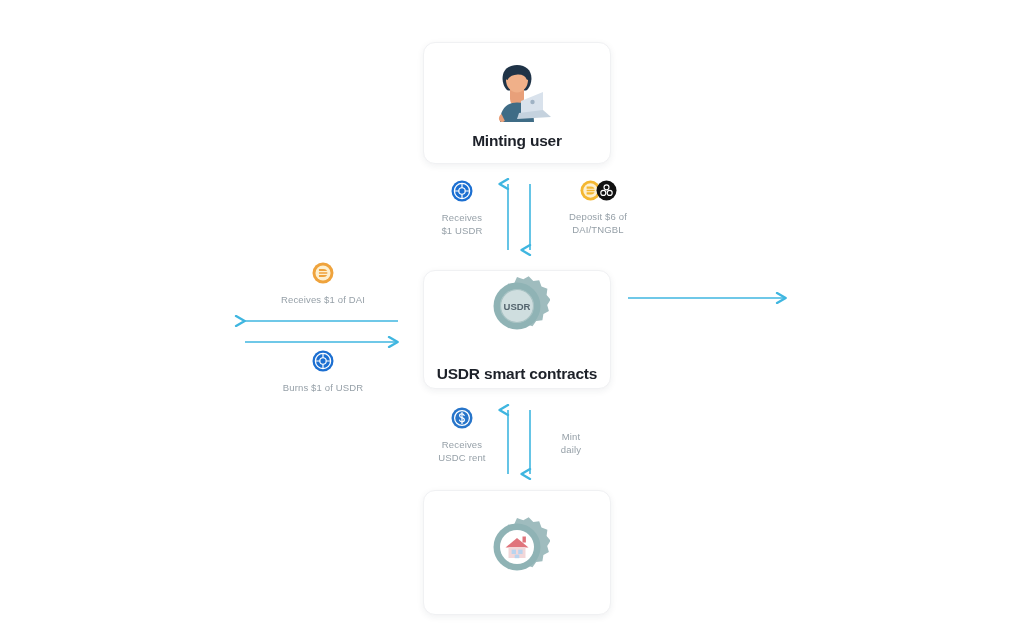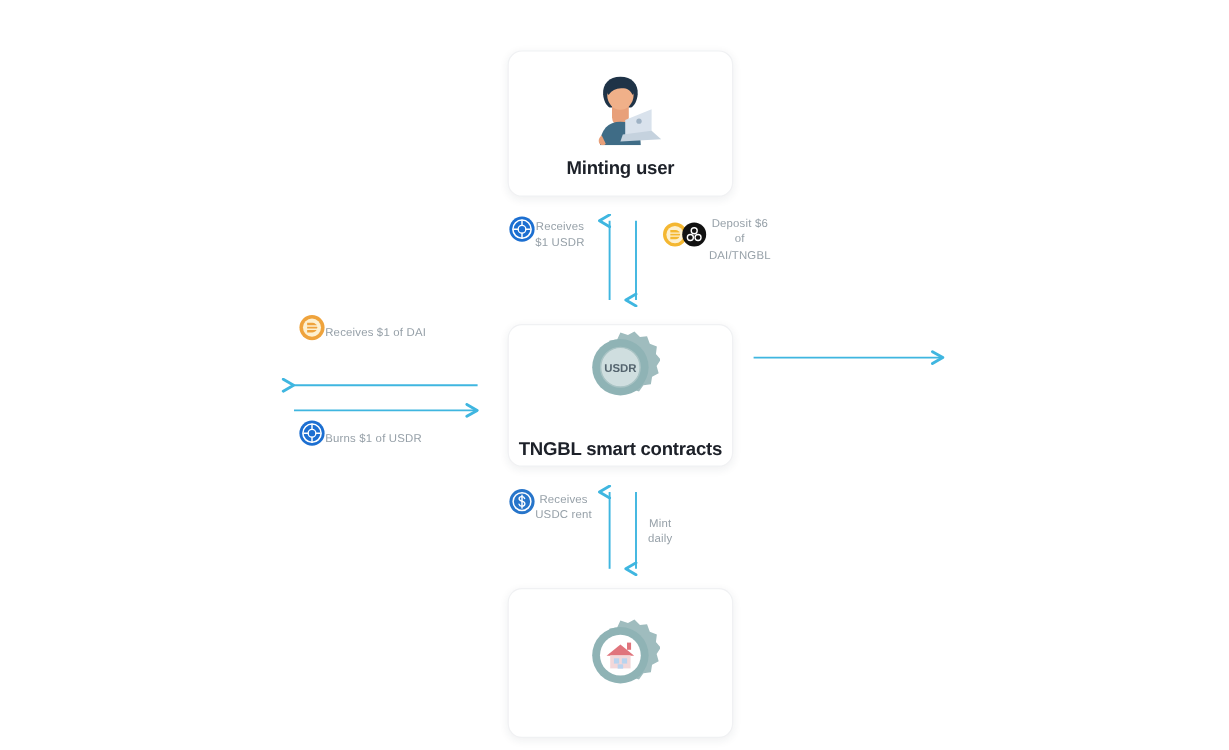--- a/index.html
+++ b/index.html
@@ -51,21 +51,21 @@
   #card-minting   { left: 423px; top: 30px;  width: 188px; height: 122px; }
   #card-usdr      { left: 423px; top: 258px; width: 188px; height: 119px; gap: 16px; }
   #card-tangible  { left: 423px; top: 478px; width: 188px; height: 125px; }
   #card-redeeming { left: 32px;  top: 258px; width: 190px; height: 119px; }
   #card-holder    { left: 802px; top: 258px; width: 190px; height: 119px; }
 
   
   .flow-group {
     position: absolute;
     display: flex;
-    flex-direction: row;
+    flex-direction: column;
     align-items: center;
   }
   .flow-text {
     font-size: 9.5px;
     color: #96a0a8;
     text-align: center;
     line-height: 1.42;
     letter-spacing: 0.15px;
     white-space: pre-line;
   }
@@ -146,21 +146,21 @@
       <svg width="66" height="64" viewBox="0 0 66 64">
         <g fill="#9fbcbe">
           <path d="M33 2 l6.3 2.2 l5.4 -3.0 l4.6 4.7 l5.9 -0.7 l2.3 6.2 l5.9 2.3 l-0.8 6.2 l4.0 4.7 l-3.4 5.3 l1.7 6.1 l-5.5 3.0 l-1.0 6.2 l-6.2 0.9 l-3.7 5.1 l-5.9 -1.9 l-5.3 3.3 l-4.3 -4.6 l-6.2 0.4 l-1.9 -6.0 l-5.7 -2.6 l0.5 -6.2 l-4.3 -4.5 l3.1 -5.4 l-1.4 -6.1 l5.6 -2.7 l1.3 -6.1 l6.2 -0.6 Z"></path>
         </g>
         <circle cx="33" cy="31" r="23.5" fill="#8fb3b5"></circle>
         <circle cx="33" cy="31" r="16.5" fill="#cfdedf"></circle>
         <circle cx="33" cy="31" r="16.5" fill="none" stroke="#a9c3c4" stroke-width="1.2"></circle>
         <text x="33" y="34.6" text-anchor="middle" font-family="Liberation Sans, sans-serif" font-size="9.5" font-weight="700" fill="#54646e">USDR</text>
       </svg>
     </span>
-    <span class="card-label">TNGBL smart contracts</span>
+    <span class="card-label">USDR smart contracts</span>
   </div>
 
   <div class="card" id="card-tangible">
     <span class="card-icon">
       <svg width="66" height="64" viewBox="0 0 66 64">
         <g fill="#9fbcbe">
           <path d="M33 2 l6.3 2.2 l5.4 -3.0 l4.6 4.7 l5.9 -0.7 l2.3 6.2 l5.9 2.3 l-0.8 6.2 l4.0 4.7 l-3.4 5.3 l1.7 6.1 l-5.5 3.0 l-1.0 6.2 l-6.2 0.9 l-3.7 5.1 l-5.9 -1.9 l-5.3 3.3 l-4.3 -4.6 l-6.2 0.4 l-1.9 -6.0 l-5.7 -2.6 l0.5 -6.2 l-4.3 -4.5 l3.1 -5.4 l-1.4 -6.1 l5.6 -2.7 l1.3 -6.1 l6.2 -0.6 Z"></path>
         </g>
         <circle cx="33" cy="31" r="23.5" fill="#8fb3b5"></circle>
         <circle cx="33" cy="31" r="17" fill="#ffffff"></circle>

